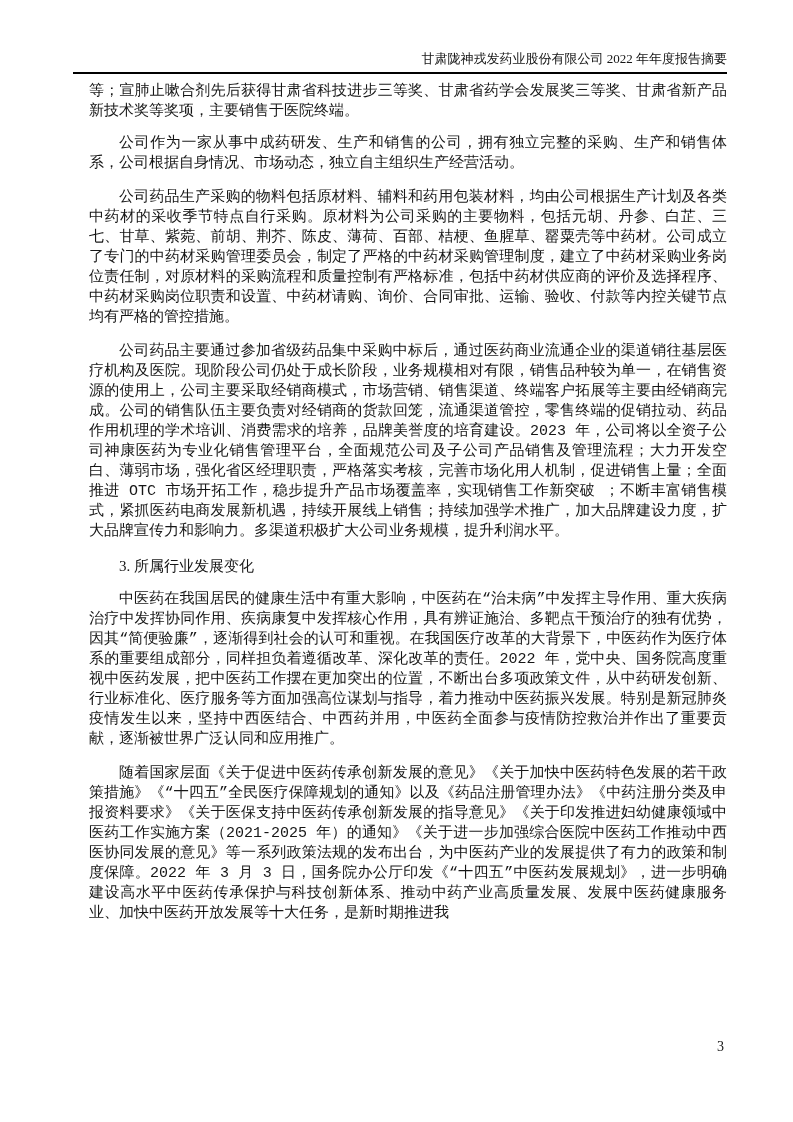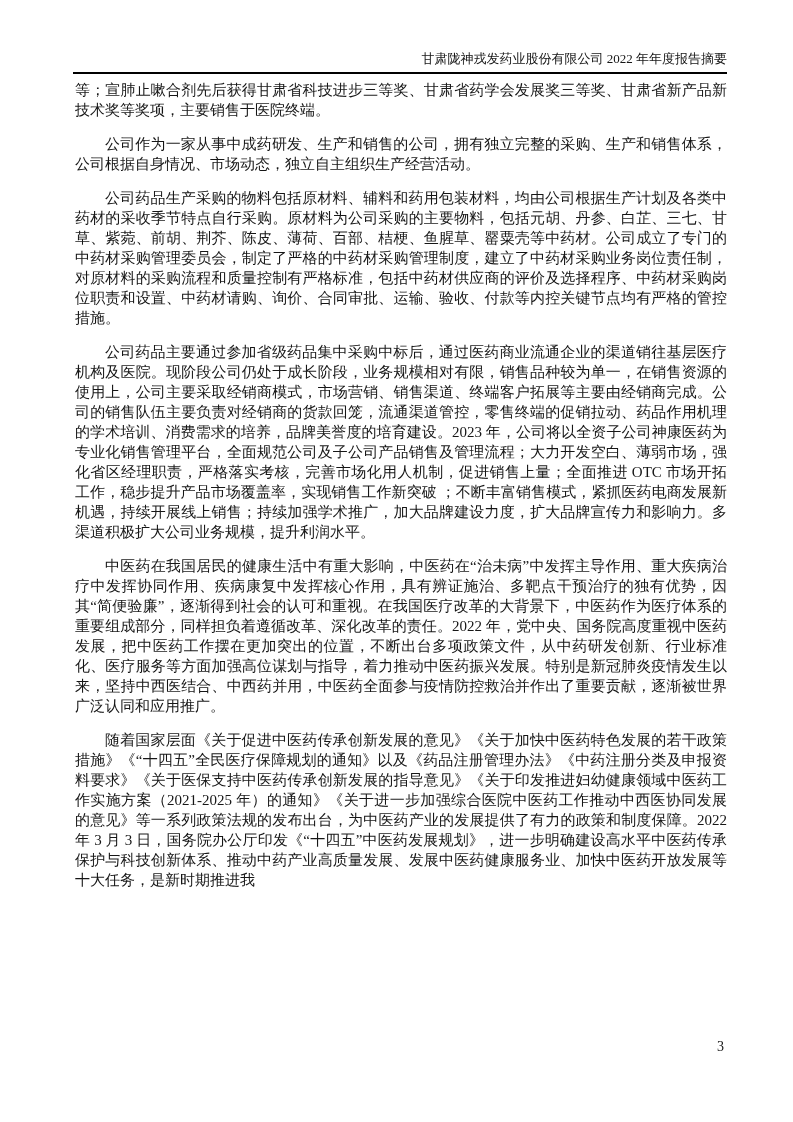--- a/index.html
+++ b/index.html
@@ -31,29 +31,30 @@
   .content {
     position: absolute;
     left: 73px;
     top: 77px;
     width: 654px;
     font-size: 15px;
     line-height: 20px;
     text-align: justify;
   }
   .content p {
-    margin: 14px 0 0 2px;
+    margin: 14px 0 0 16px;
     padding: 0;
   }
   .content p.cont {
     margin-top: 3px;
     text-indent: 0;
   }
   .content p.para {
     text-indent: 2em;
+    font-family: Liberation Mono, monospace;
   }
   .content p.heading {
     text-indent: 2em;
     text-align: left;
   }
   .page-number {
     position: absolute;
     top: 1038px;
     right: 69px;
     font-size: 14px;
@@ -65,19 +66,20 @@
 
 <div class="page">
 
   <div class="running-header">甘肃陇神戎发药业股份有限公司 2022 年年度报告摘要</div>
 
   <div class="content">
     <p class="cont">等；宣肺止嗽合剂先后获得甘肃省科技进步三等奖、甘肃省药学会发展奖三等奖、甘肃省新产品新技术奖等奖项，主要销售于医院终端。</p>
     <p class="para">公司作为一家从事中成药研发、生产和销售的公司，拥有独立完整的采购、生产和销售体系，公司根据自身情况、市场动态，独立自主组织生产经营活动。</p>
     <p class="para">公司药品生产采购的物料包括原材料、辅料和药用包装材料，均由公司根据生产计划及各类中药材的采收季节特点自行采购。原材料为公司采购的主要物料，包括元胡、丹参、白芷、三七、甘草、紫菀、前胡、荆芥、陈皮、薄荷、百部、桔梗、鱼腥草、罂粟壳等中药材。公司成立了专门的中药材采购管理委员会，制定了严格的中药材采购管理制度，建立了中药材采购业务岗位责任制，对原材料的采购流程和质量控制有严格标准，包括中药材供应商的评价及选择程序、中药材采购岗位职责和设置、中药材请购、询价、合同审批、运输、验收、付款等内控关键节点均有严格的管控措施。</p>
     <p class="para">公司药品主要通过参加省级药品集中采购中标后，通过医药商业流通企业的渠道销往基层医疗机构及医院。现阶段公司仍处于成长阶段，业务规模相对有限，销售品种较为单一，在销售资源的使用上，公司主要采取经销商模式，市场营销、销售渠道、终端客户拓展等主要由经销商完成。公司的销售队伍主要负责对经销商的货款回笼，流通渠道管控，零售终端的促销拉动、药品作用机理的学术培训、消费需求的培养，品牌美誉度的培育建设。2023 年，公司将以全资子公司神康医药为专业化销售管理平台，全面规范公司及子公司产品销售及管理流程；大力开发空白、薄弱市场，强化省区经理职责，严格落实考核，完善市场化用人机制，促进销售上量；全面推进 OTC 市场开拓工作，稳步提升产品市场覆盖率，实现销售工作新突破 ；不断丰富销售模式，紧抓医药电商发展新机遇，持续开展线上销售；持续加强学术推广，加大品牌建设力度，扩大品牌宣传力和影响力。多渠道积极扩大公司业务规模，提升利润水平。</p>
+    <p class="heading">3. 所属行业发展变化</p>
     <p class="para">中医药在我国居民的健康生活中有重大影响，中医药在“治未病”中发挥主导作用、重大疾病治疗中发挥协同作用、疾病康复中发挥核心作用，具有辨证施治、多靶点干预治疗的独有优势，因其“简便验廉”，逐渐得到社会的认可和重视。在我国医疗改革的大背景下，中医药作为医疗体系的重要组成部分，同样担负着遵循改革、深化改革的责任。2022 年，党中央、国务院高度重视中医药发展，把中医药工作摆在更加突出的位置，不断出台多项政策文件，从中药研发创新、行业标准化、医疗服务等方面加强高位谋划与指导，着力推动中医药振兴发展。特别是新冠肺炎疫情发生以来，坚持中西医结合、中西药并用，中医药全面参与疫情防控救治并作出了重要贡献，逐渐被世界广泛认同和应用推广。</p>
     <p class="para">随着国家层面《关于促进中医药传承创新发展的意见》《关于加快中医药特色发展的若干政策措施》《“十四五”全民医疗保障规划的通知》以及《药品注册管理办法》《中药注册分类及申报资料要求》《关于医保支持中医药传承创新发展的指导意见》《关于印发推进妇幼健康领域中医药工作实施方案（2021-2025 年）的通知》《关于进一步加强综合医院中医药工作推动中西医协同发展的意见》等一系列政策法规的发布出台，为中医药产业的发展提供了有力的政策和制度保障。2022 年 3 月 3 日，国务院办公厅印发《“十四五”中医药发展规划》，进一步明确建设高水平中医药传承保护与科技创新体系、推动中药产业高质量发展、发展中医药健康服务业、加快中医药开放发展等十大任务，是新时期推进我</p>
   </div>
 
   <div class="page-number">3</div>
 
 </div>
 
 </body></html>

